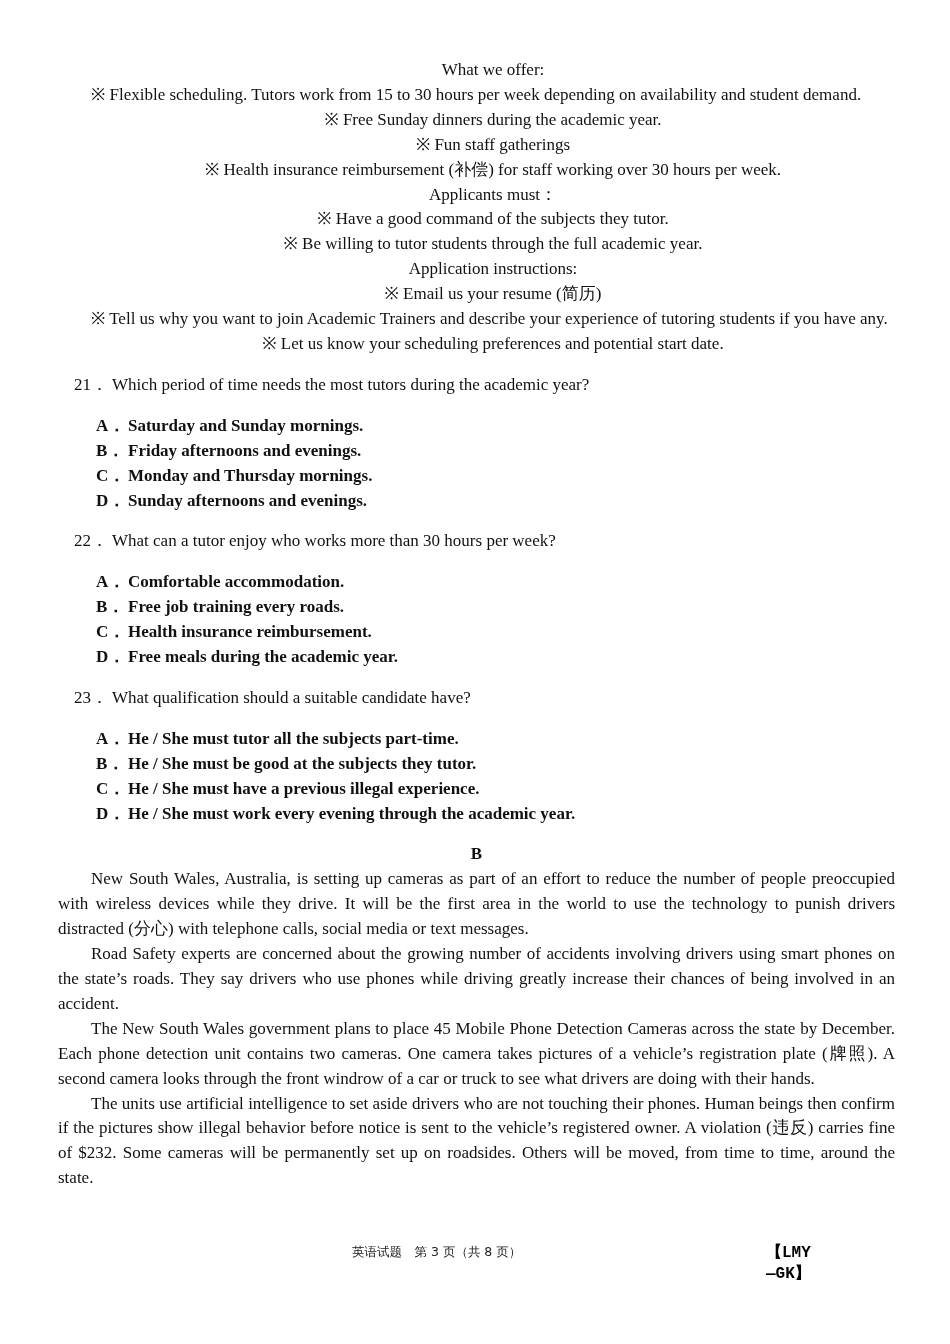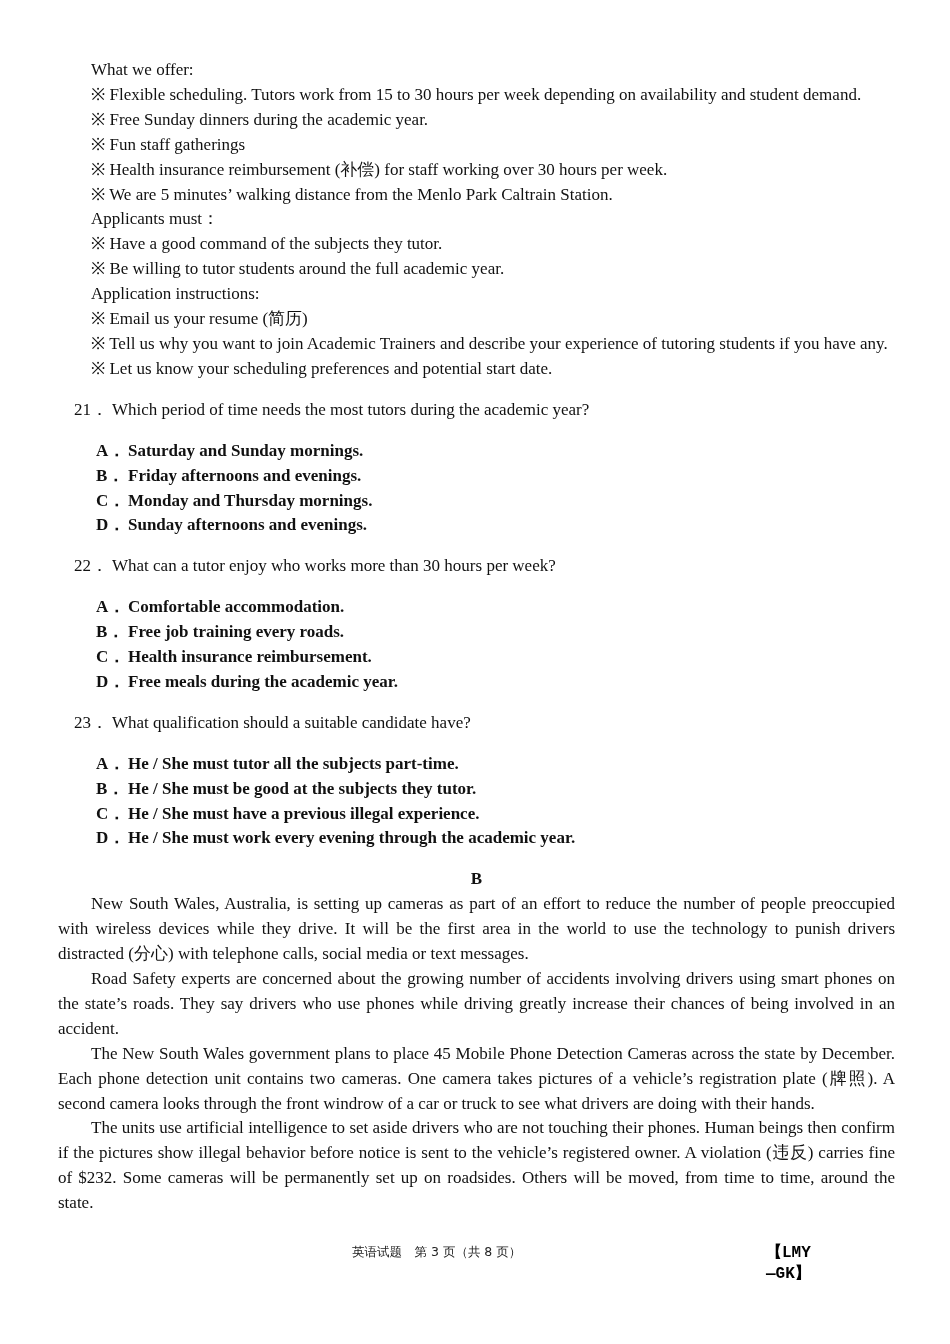--- a/index.html
+++ b/index.html
@@ -1,19 +1,19 @@
 <!DOCTYPE html>
 <html><head>
 <meta charset="utf-8">
 <style>
   html, body { margin: 0; padding: 0; background: #ffffff; }
   body { width: 950px; height: 1344px; position: relative; overflow: hidden;
          font-family: "Liberation Serif", "DejaVu Serif", serif; color: #111; }
   .page { position: absolute; left: 58px; top: 58px; width: 837px; font-size: 17px; line-height: 24.9px; }
-  .ind { text-indent: 33px; }
+  .ind { text-indent: 33px; text-align: center; }
   .p { margin: 0; text-align: justify; }
   .line { margin: 0; white-space: nowrap; }
   .q { margin: 16px; white-space: nowrap; }
   .q .num { display: inline-block; width: 38px; }
   .opt { margin: 0 0 0 38px; white-space: nowrap; font-weight: bold; }
   .opt .letter { display: inline-block; width: 32px; }
   .sec { text-align: center; font-weight: bold; margin: 16px 0 0 0; }
   .footer { position: absolute; top: 1242px; left: 0; width: 770px; height: 24px; }
   .footer .center { position: absolute; left: 352px; top: 2px; font-family: "DejaVu Sans", sans-serif; font-size: 12.5px; color: #222; }
   .footer .code { position: absolute; left: 766px; top: 0; font-family: Liberation Mono, monospace; font-weight: bold; font-size: 16px; color: #000; }
@@ -21,24 +21,23 @@
 </head>
 <body>
 
 <div class="page">
   <section>
     <p class="line ind">What we offer:</p>
     <p class="p ind">※ Flexible scheduling. Tutors work from 15 to 30 hours per week depending on availability and student demand.</p>
     <p class="line ind">※ Free Sunday dinners during the academic year.</p>
     <p class="line ind">※ Fun staff gatherings</p>
     <p class="line ind">※ Health insurance reimbursement (补偿) for staff working over 30 hours per week.</p>
-    <p class="line ind">※ We are 5 minutes’ walking distance from the Menlo Park Caltrain Station.</p>
     <p class="line ind">Applicants must：</p>
     <p class="line ind">※ Have a good command of the subjects they tutor.</p>
-    <p class="line ind">※ Be willing to tutor students around the full academic year.</p>
+    <p class="line ind">※ Be willing to tutor students through the full academic year.</p>
     <p class="line ind">Application instructions:</p>
     <p class="line ind">※ Email us your resume (简历)</p>
     <p class="p ind">※ Tell us why you want to join Academic Trainers and describe your experience of tutoring students if you have any.</p>
     <p class="line ind">※ Let us know your scheduling preferences and potential start date.</p>
   </section>
 
   <section>
     <div>
       <p class="q"><span class="num">21．</span><span>Which period of time needs the most tutors during the academic year?</span></p>
       <p class="opt"><span class="letter">A．</span><span>Saturday and Sunday mornings.</span></p>

